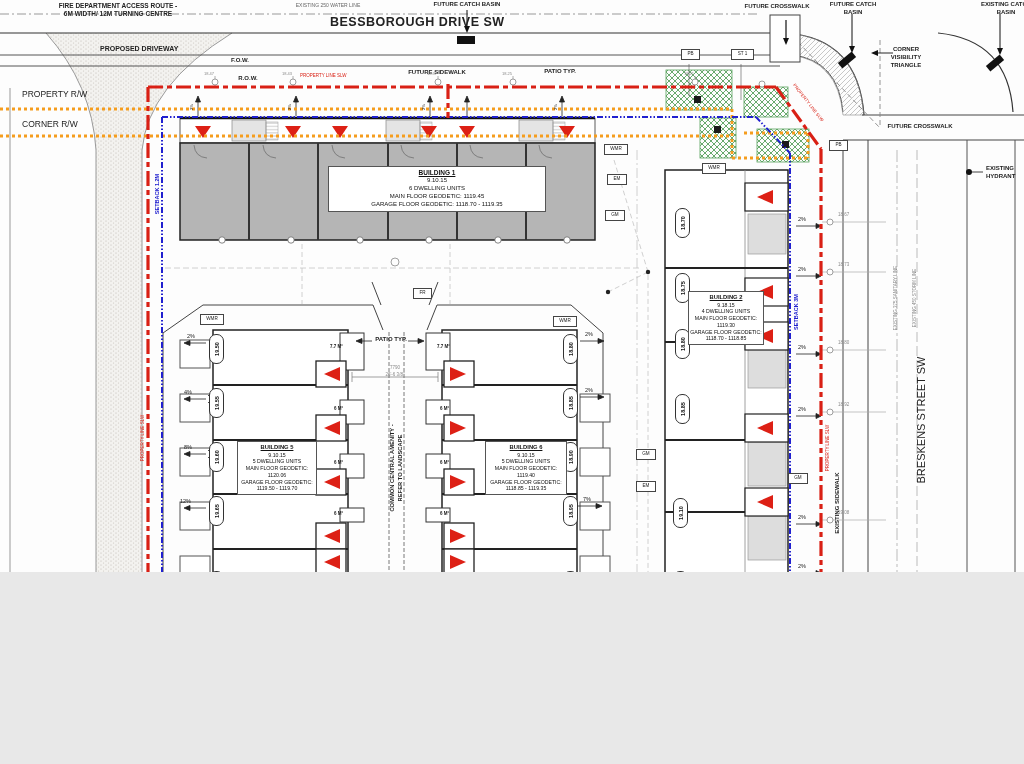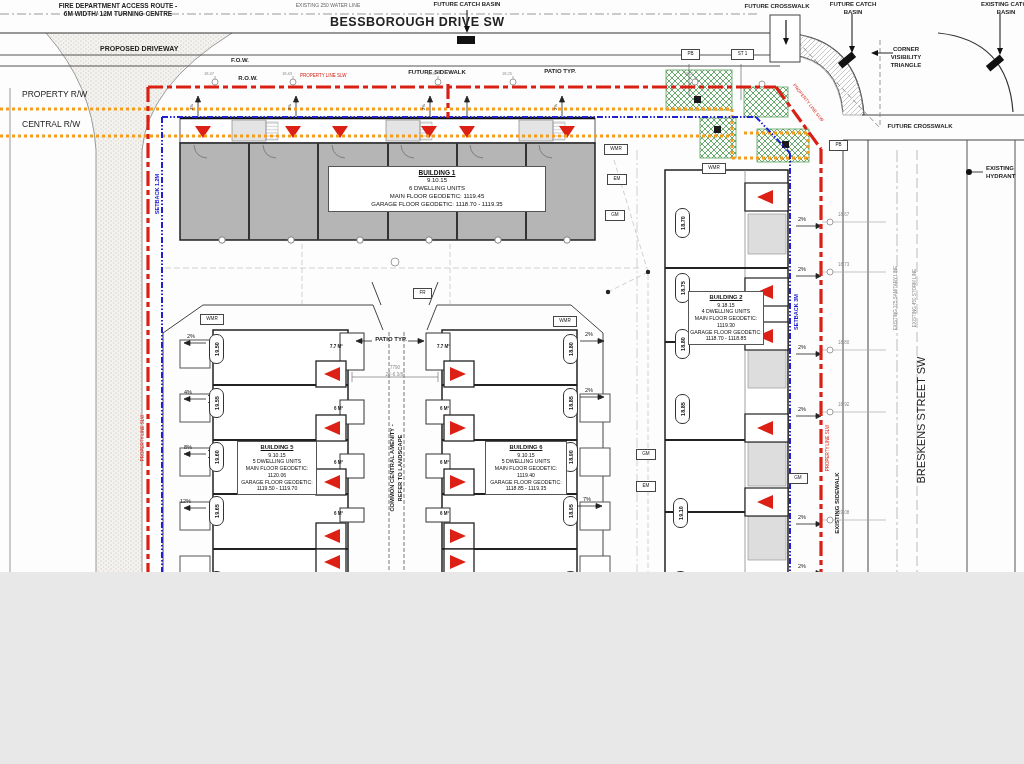--- a/index.html
+++ b/index.html
@@ -343,21 +343,21 @@
 <div class="l f6 b hc" style="left:1006px;top:1px">EXISTING CATCH</div>
 <div class="l f6 b hc" style="left:1006px;top:9px">BASIN</div>
 <div class="l b" style="left:330px;top:15px;font-size:12.5px;letter-spacing:0.5px">BESSBOROUGH DRIVE SW</div>
 <div class="l f7 b" style="left:100px;top:45px">PROPOSED DRIVEWAY</div>
 <div class="l f6 b hc" style="left:240px;top:57px">F.O.W.</div>
 <div class="l f6 b hc" style="left:248px;top:75px">R.O.W.</div>
 <div class="l f6 b hc" style="left:437px;top:69px">FUTURE SIDEWALK</div>
 <div class="l f6 b hc" style="left:560px;top:68px">PATIO TYP.</div>
 <div class="l f45 red" style="left:300px;top:73px">PROPERTY LINE SLW</div>
 <div class="l f8" style="left:22px;top:89px">PROPERTY R/W</div>
-<div class="l f8" style="left:22px;top:119px">CENTRAL R/W</div>
+<div class="l f8" style="left:22px;top:119px">CORNER R/W</div>
 <div class="l f6 b hc" style="left:906px;top:46px">CORNER</div>
 <div class="l f6 b hc" style="left:906px;top:54px">VISIBILITY</div>
 <div class="l f6 b hc" style="left:906px;top:62px">TRIANGLE</div>
 <div class="l f6 b" style="left:986px;top:165px">EXISTING</div>
 <div class="l f6 b" style="left:986px;top:173px">HYDRANT</div>
 <div class="l f6 b hc" style="left:920px;top:123px">FUTURE CROSSWALK</div>
 
 <div class="l f55 b blue rot" style="left:157px;top:194px">SETBACK 1.2M</div>
 <div class="l f55 b blue rot" style="left:156px;top:652px">SETBACK 1.2M</div>
 <div class="l f45 red rot" style="left:142px;top:438px">PROPERTY LINE SLW</div>

